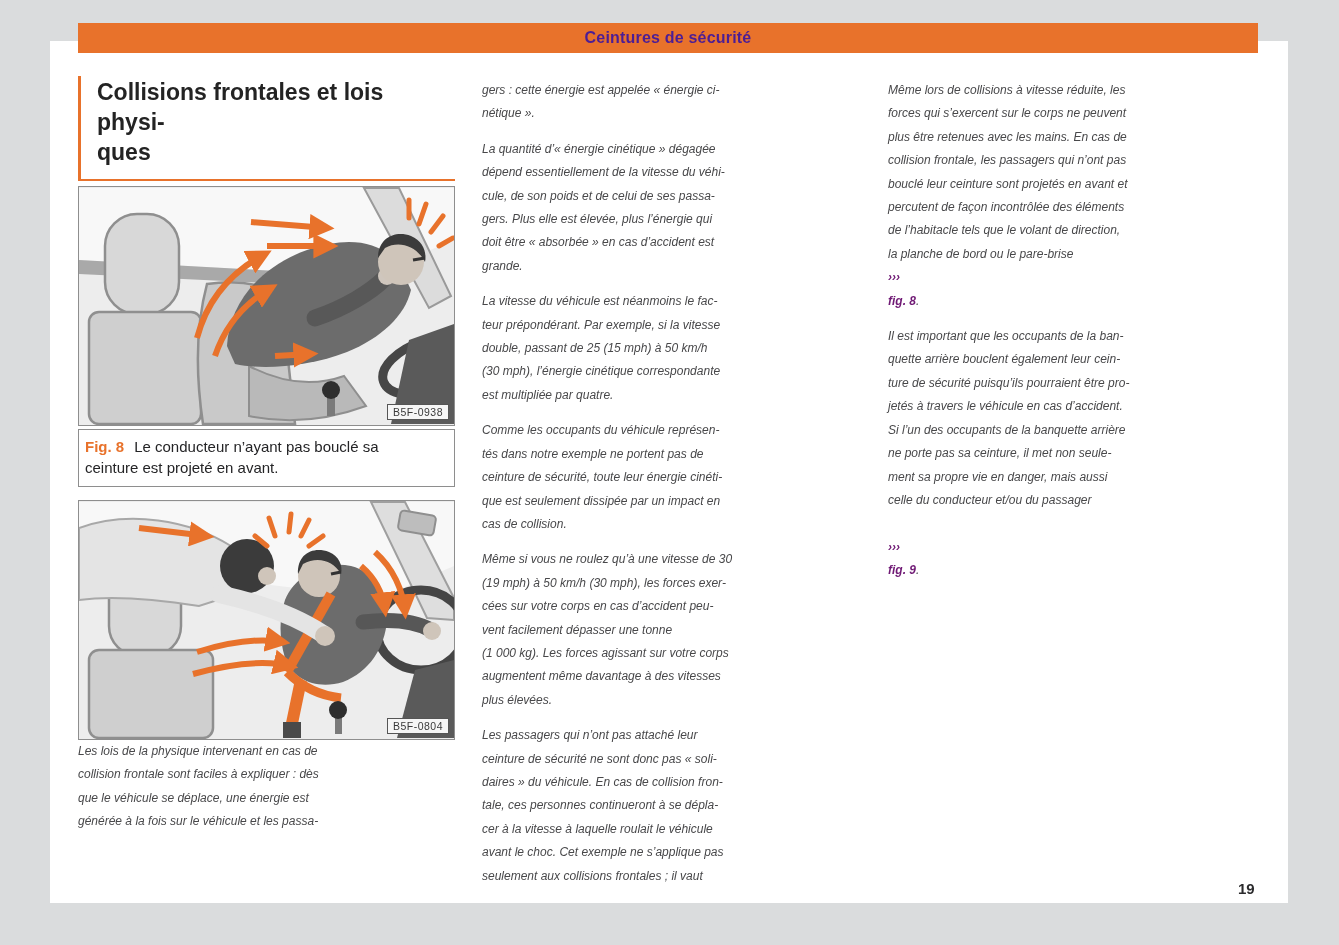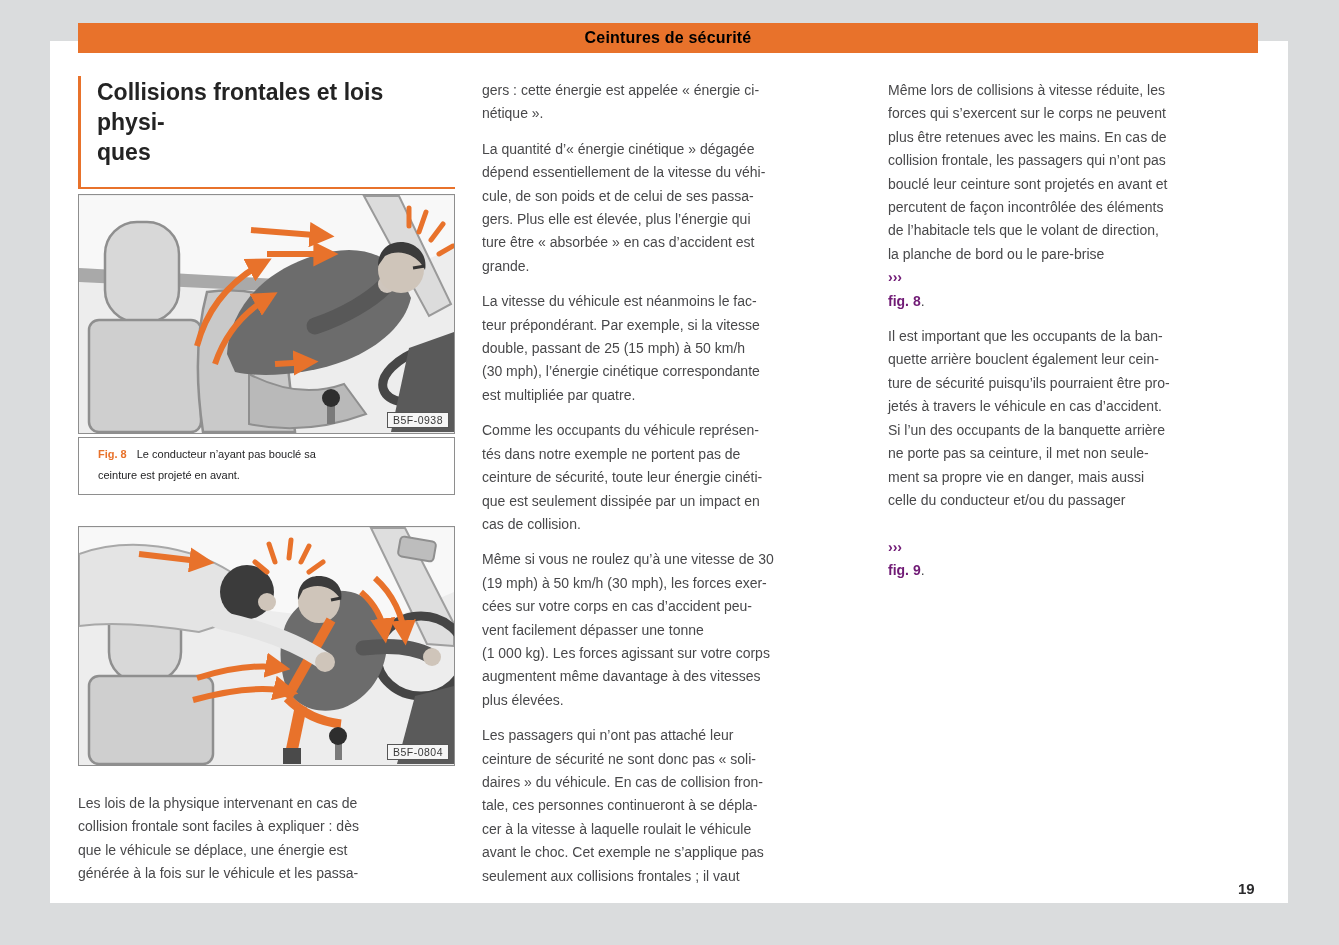--- a/index.html
+++ b/index.html
@@ -7,65 +7,66 @@
     width:1339px;height:945px;position:relative;overflow:hidden;
     background:#dadcdd;
     font-family:"Liberation Sans","DejaVu Sans",sans-serif;
   }
   .page{
     position:absolute;left:50px;top:41px;width:1238px;height:862px;
     background:#ffffff;
   }
   .header-bar{
     position:absolute;left:28px;top:-18px;width:1180px;height:30px;
-    background:#e8722b;color:#000000;
+    background:#e8722b;color:#4c1d95;
     display:flex;align-items:center;justify-content:center;
     font-size:16px;font-weight:bold;letter-spacing:.2px;
   }
   .col{position:absolute;top:38px;}
   .col1{left:28px;width:377px;top:35px;}
   .col2{left:432px;width:378px;}
   .col3{left:838px;width:376px;}
   .body{
     margin:0 0 12px 0;
-    font-size:14px;line-height:23.4px;color:#48484a;
+    font-size:12px;line-height:23.4px;color:#48484a;
     white-space:pre-line;
+    font-style:italic;
   }
   .heading{
     margin:0 0 5px 0;
     font-size:23px;line-height:30px;font-weight:bold;color:#232323;
     border-left:3px solid #e8722b;border-bottom:2px solid #e8722b;
-    padding:1px 0 20px 16px;
+    padding:1px 0 12px 16px;
     white-space:pre-line;
   }
   figure{margin:0;}
   .fig-img{
     position:relative;border:1px solid #8e8e8e;height:238px;background:#ededed;
     overflow:hidden;
   }
   .fig-img svg{display:block;width:100%;height:100%;}
   .fig-code{
     position:absolute;right:5px;bottom:5px;
     background:#f6f6f6;border:1.5px solid #555;
     font-size:10.5px;color:#3a3a3a;padding:1px 5px;letter-spacing:.5px;
   }
   .fig-caption{
-    border:1px solid #8e8e8e;margin-top:3px;margin-bottom:31px;
-    padding:6px 19px 8px;
-    font-size:11px;line-height:21px;color:#242426;
+    border:1px solid #8e8e8e;margin-top:3px;margin-bottom:13px;
+    padding:6px 6px 8px;
+    font-size:15px;line-height:21px;color:#242426;
     white-space:pre-line;
   }
   .fig-label{color:#e8722b;font-weight:bold;margin-right:10px;}
   .ref{color:#701a75;font-weight:bold;}
   .after-ref{color:#48484a;}
   .page-num{
     position:absolute;left:1238px;top:880px;
     font-size:15px;font-weight:bold;color:#2b2b2d;
   }
-  .mt{margin-top:26px;}
+  .mt{margin-top:0;}
 </style>
 </head>
 <body>
 
 <div class="page">
 
   <div class="header-bar">
     <span>Ceintures de sécurité</span>
   </div>
 
@@ -173,21 +174,21 @@
 générée à la fois sur le véhicule et les passa-</p>
   </div>
 
   <div class="col col2">
     <p class="body">gers : cette énergie est appelée « énergie ci-
 nétique ».</p>
     <p class="body">La quantité d’« énergie cinétique » dégagée
 dépend essentiellement de la vitesse du véhi-
 cule, de son poids et de celui de ses passa-
 gers. Plus elle est élevée, plus l’énergie qui
-ture être « absorbée » en cas d’accident est
+doit être « absorbée » en cas d’accident est
 grande.</p>
     <p class="body">La vitesse du véhicule est néanmoins le fac-
 teur prépondérant. Par exemple, si la vitesse
 double, passant de 25 (15 mph) à 50 km/h
 (30 mph), l’énergie cinétique correspondante
 est multipliée par quatre.</p>
     <p class="body">Comme les occupants du véhicule représen-
 tés dans notre exemple ne portent pas de
 ceinture de sécurité, toute leur énergie cinéti-
 que est seulement dissipée par un impact en

